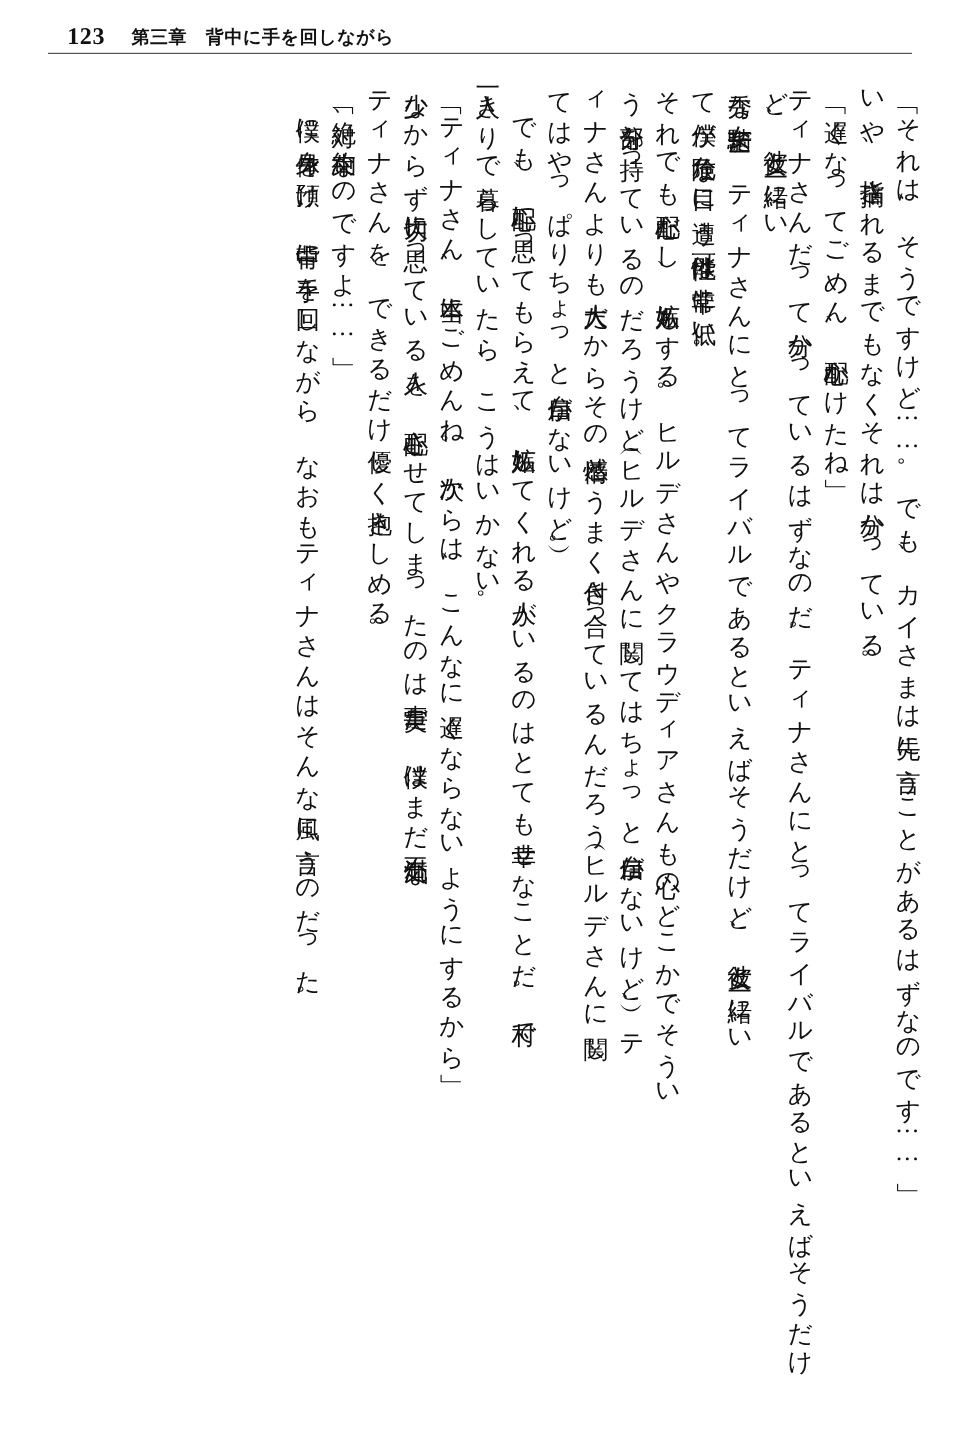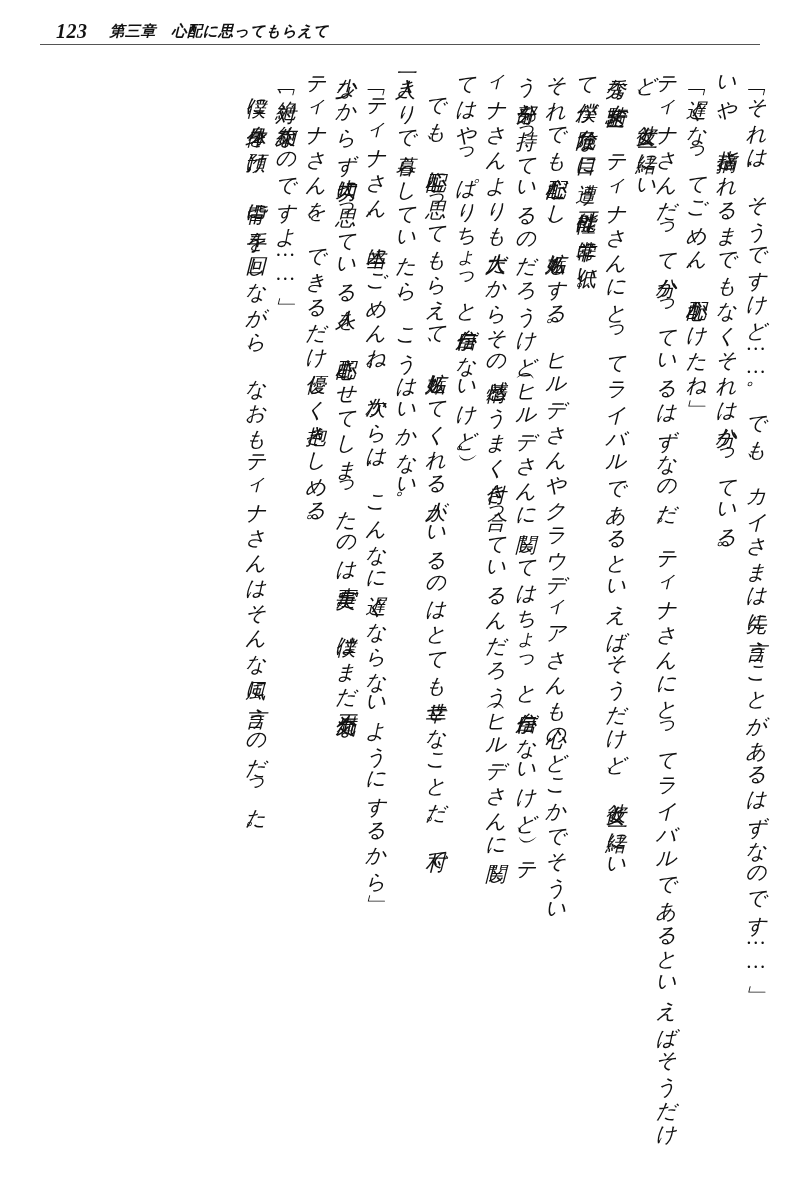--- a/index.html
+++ b/index.html
@@ -14,21 +14,20 @@
     color: #111111;
     overflow: hidden;
     position: relative;
   }
   .page {
     width: 800px;
     height: 1044px;
     position: relative;
     box-sizing: border-box;
     padding: 0;
-    font-style: italic;
   }
   
   .header {
     position: absolute;
     top: 14px;
     left: 0;
     width: 800px;
     height: 34px;
     display: flex;
     align-items: center;
@@ -86,21 +85,21 @@
     padding-top: 21px;
   }
 </style>
 </head>
 <body>
 
 <div class="page">
 
   <div class="header">
     <span class="page-number">123</span>
-    <span class="chapter-title">第三章　心配に思ってもらえて</span>
+    <span class="chapter-title">第三章　背中に手を回しながら</span>
   </div>
   <div class="header-rule"></div>
 
   <div class="body-area" id="body-area">
       <div class="tcol indent">「それは、そうですけど……。でも、カイさまは先に言うことがあるはずなのです……」</div>
       <div class="tcol">いや、指摘されるまでもなくそれは分かっている。</div>
       <div class="tcol indent">「遅くなってごめん、心配かけたね」</div>
       <div class="tcol">ティナさんだって分かっているはずなのだ。ティナさんにとってライバルであるといえばそうだけど、彼女と一緒にい</div>
       <div class="tcol">秀な女騎士だ。ティナさんにとってライバルであるといえばそうだけど、彼女と一緒にい</div>
       <div class="tcol">て僕が危険な目に遭う可能性は非常に低い。</div>

